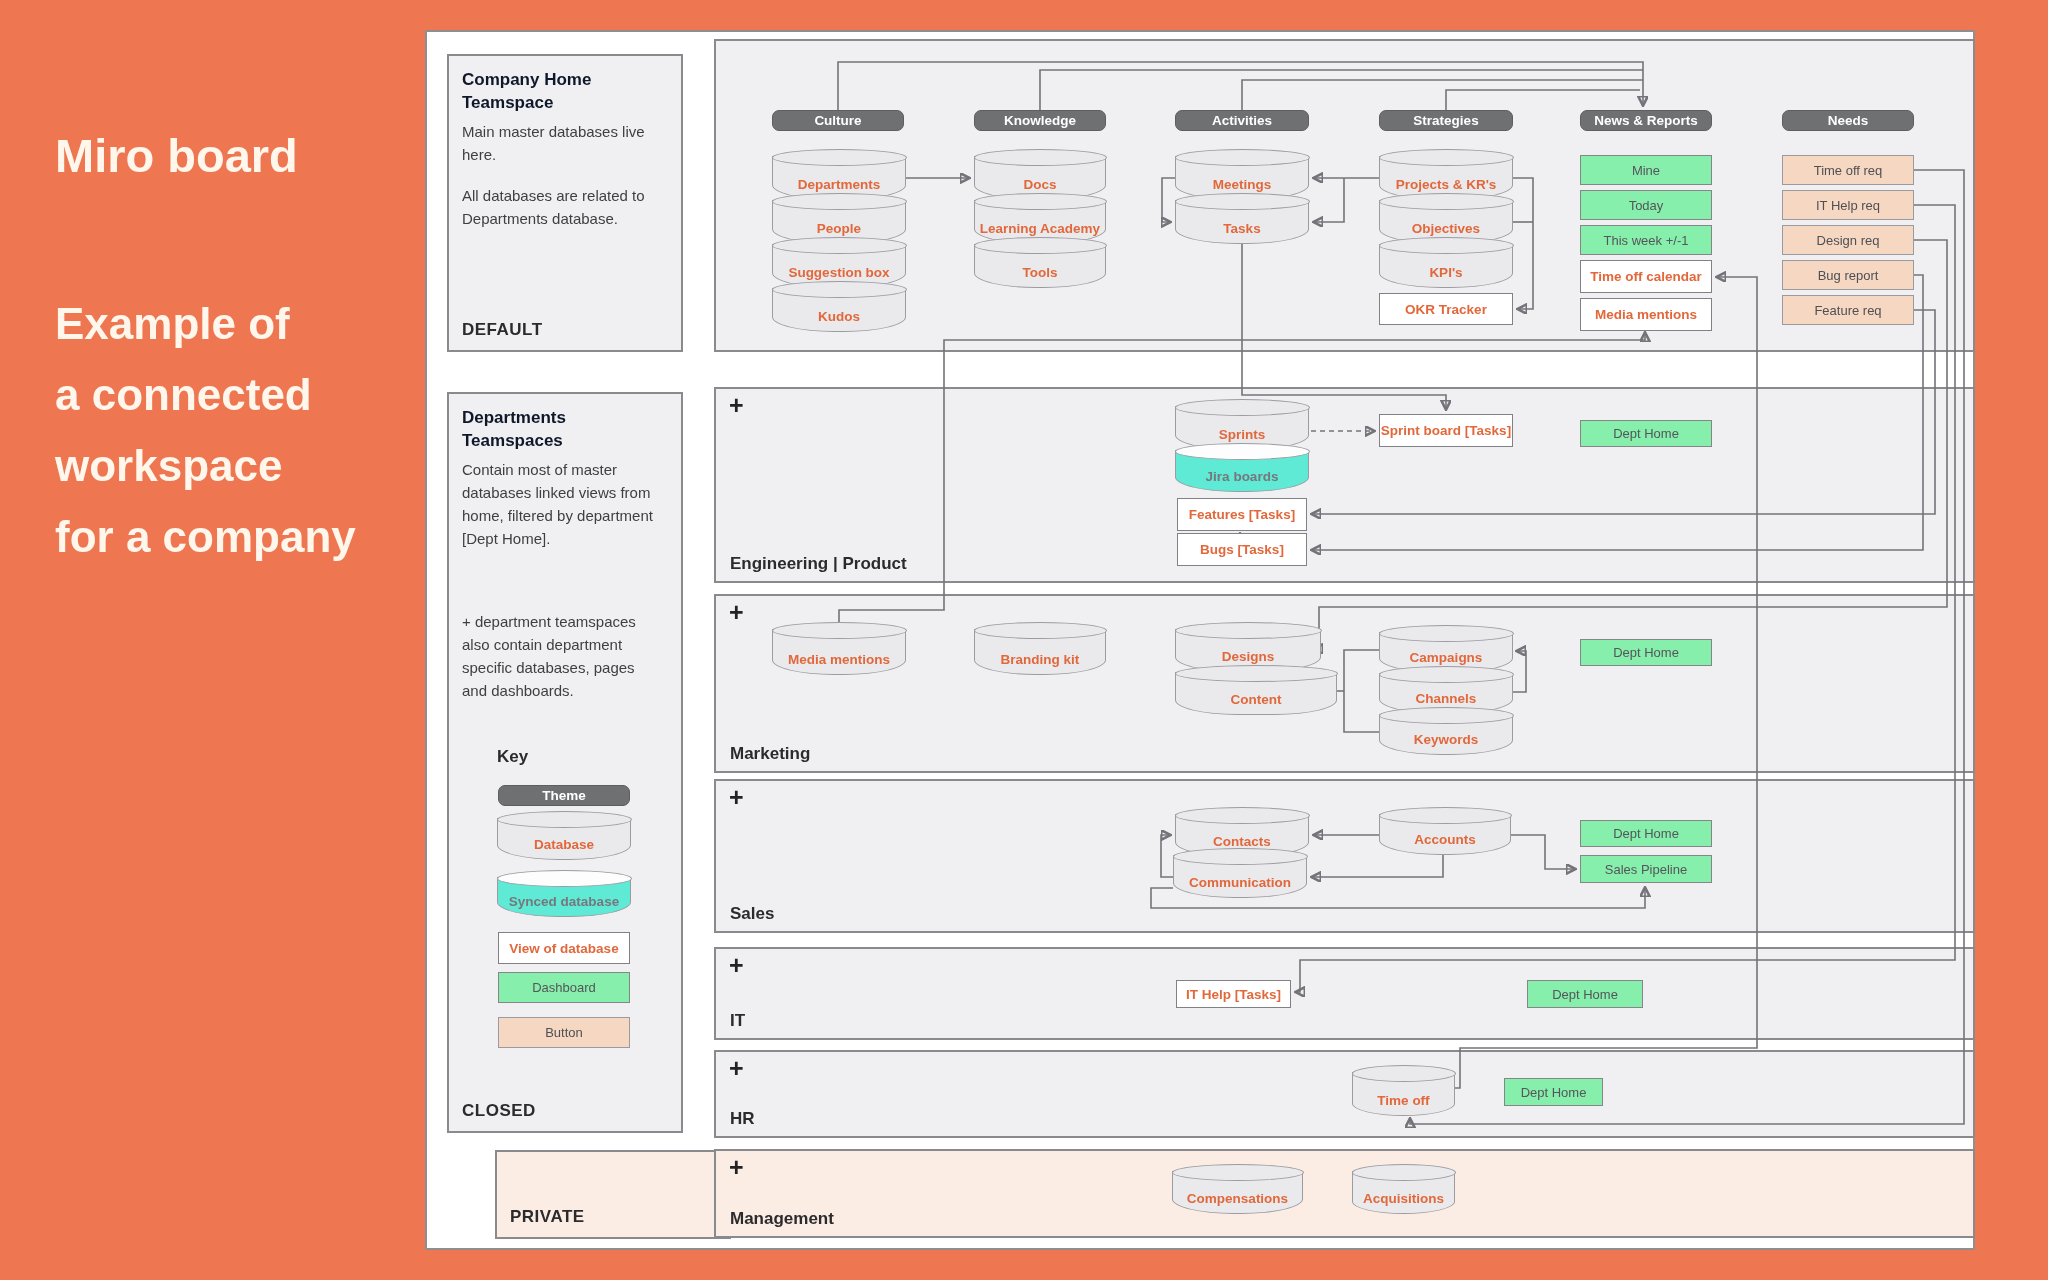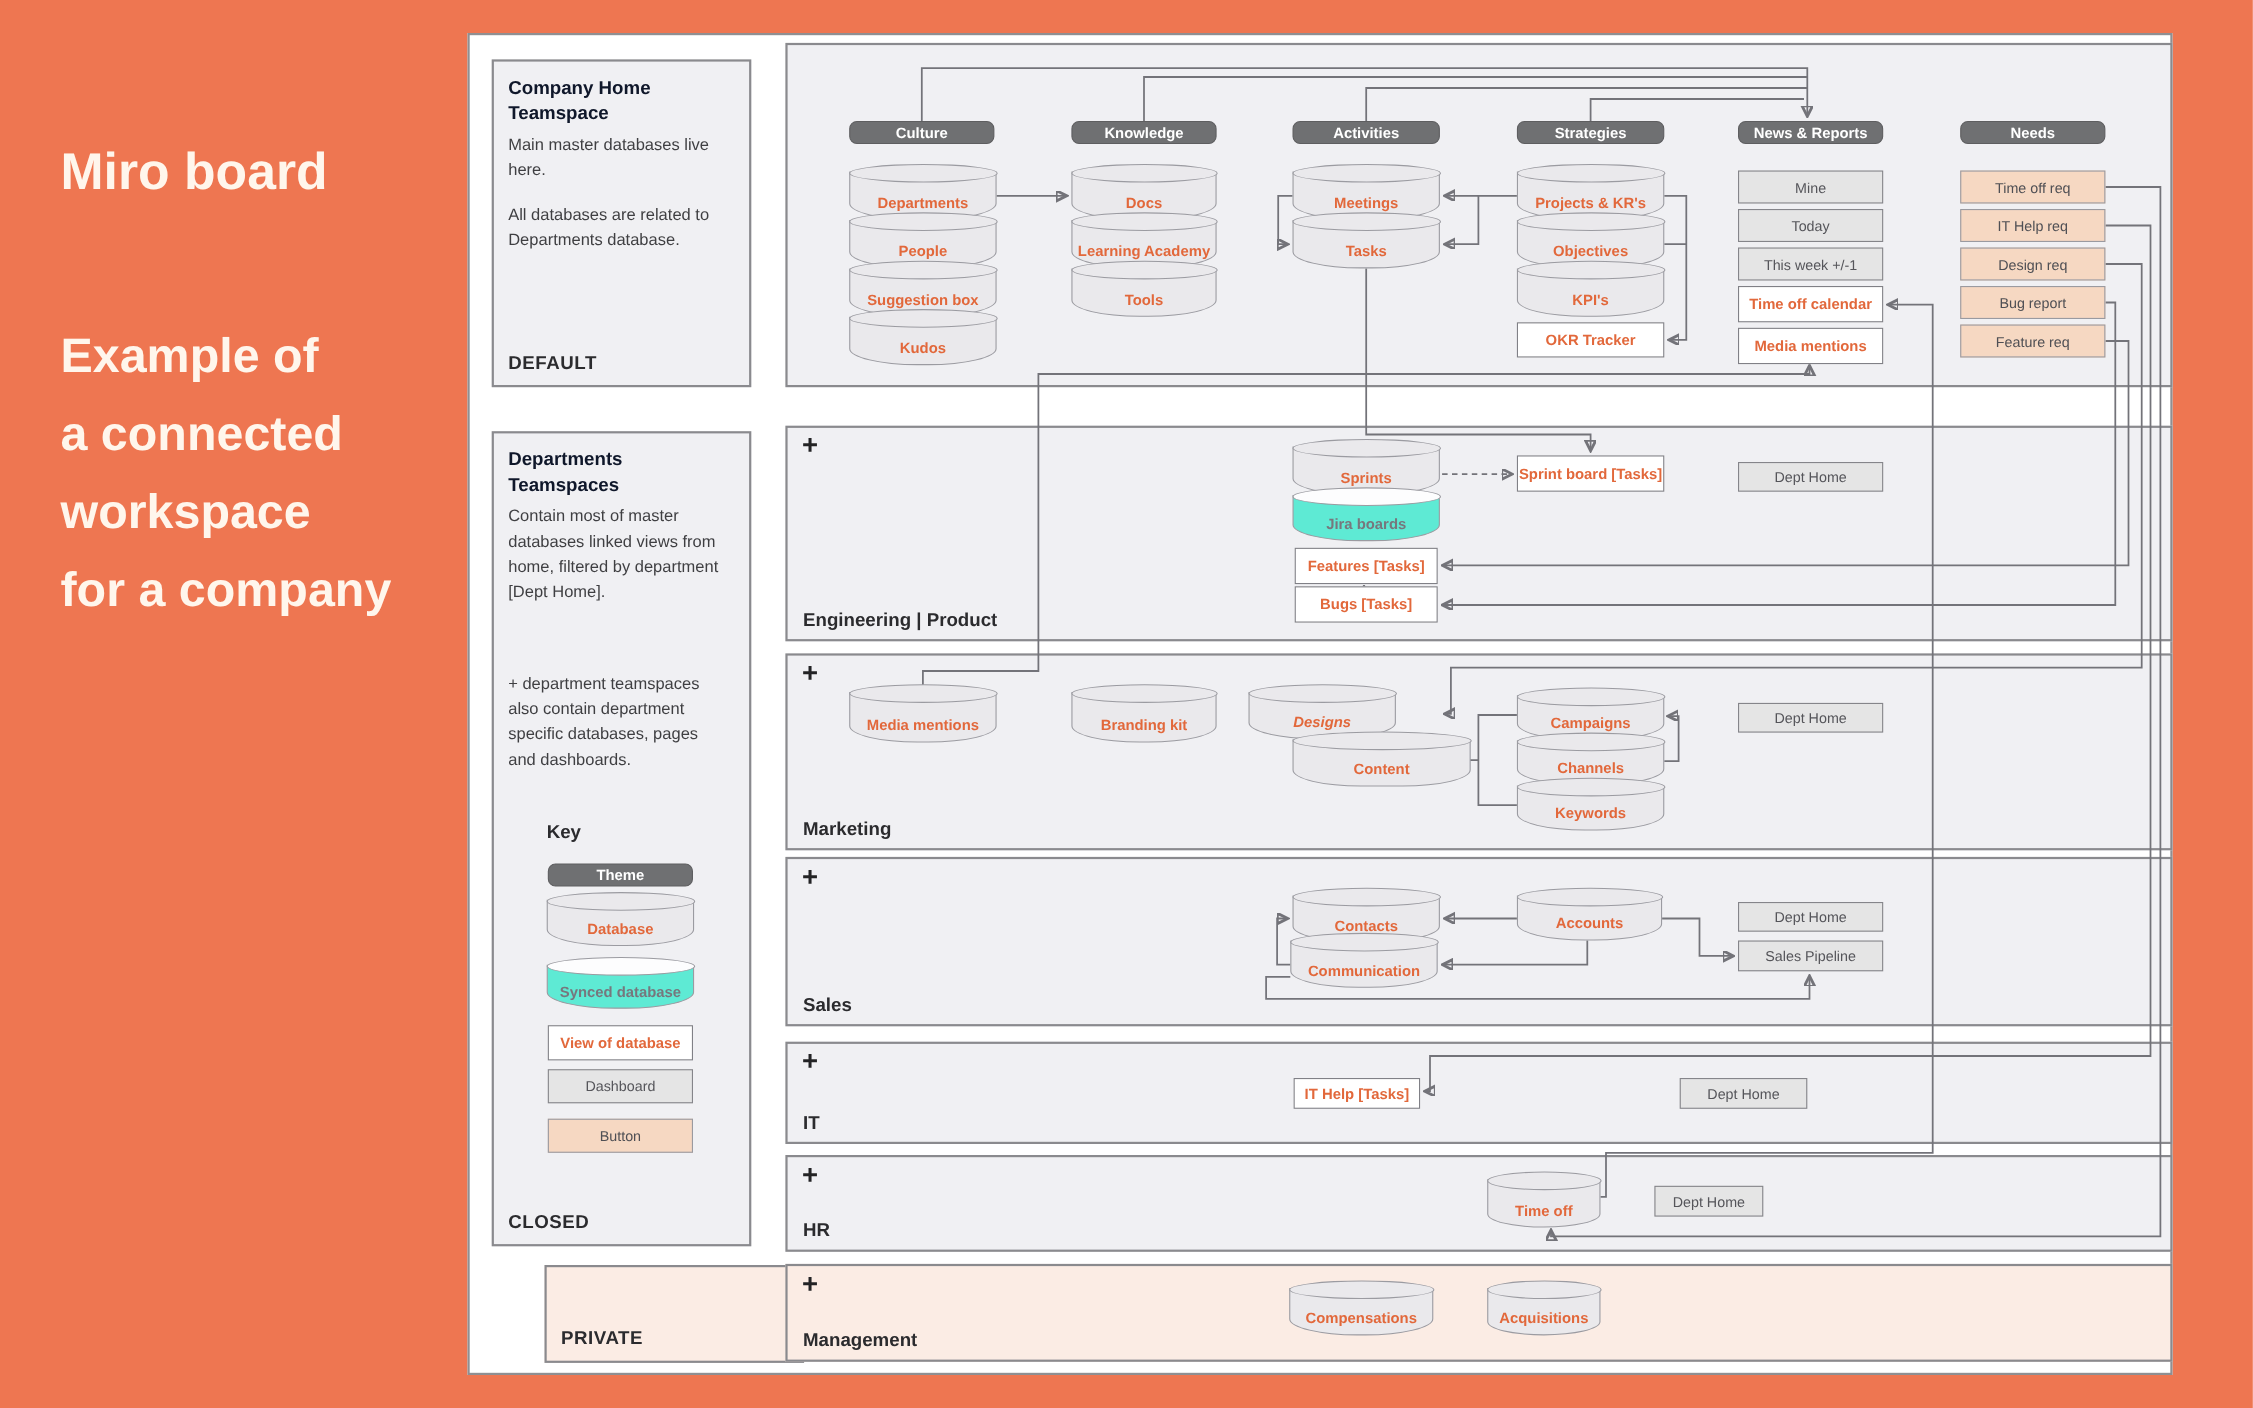--- a/index.html
+++ b/index.html
@@ -45,21 +45,21 @@
     content:"";position:absolute;left:-1.5px;right:-1.5px;top:-8px;height:17px;
     background:#eae9ec;border:1.5px solid #9b9ba1;border-radius:50%;box-sizing:border-box;z-index:1;
   }
   .node-synced{background:#5eead4;color:#77777d;}
   .node-synced::before{background:#fdfdfe;}
   .node-view{
     background:#fff;border:1.5px solid #808086;color:#e2683b;font-weight:bold;font-size:13.5px;
     align-items:center;
   }
   .node-dash{
-    background:#e5e5e5;border:1.5px solid #85858a;color:#55555a;font-size:13px;align-items:center;
+    background:#86efac;border:1.5px solid #85858a;color:#55555a;font-size:13px;align-items:center;
   }
   .node-button{
     background:#f6d8c2;border:1.5px solid #9a9aa0;color:#4f4f54;font-size:13px;align-items:center;
   }
   #connectors{position:absolute;left:0;top:0;width:1550px;height:1220px;z-index:2;}
   #connectors path{fill:none;stroke:#737379;stroke-width:1.6;}
   #connectors path.dashed{stroke-dasharray:5 4;}
 </style>
 </head>
 <body>
@@ -260,21 +260,21 @@
       </div>
       <div class="node node-dash" style="left: 1153px; top: 388px; width: 132px; height: 27px;">
         <span>Dept Home</span>
       </div>
       <div class="node node-db" style="left: 345px; top: 597px; width: 134px; height: 46px;">
         <span>Media mentions</span>
       </div>
       <div class="node node-db" style="left: 547px; top: 597px; width: 132px; height: 46px;">
         <span>Branding kit</span>
       </div>
-      <div class="node node-db" style="left: 708px; top: 597px; width: 134px; height: 43px; font-style: italic;">
+      <div class="node node-db" style="left: 748px; top: 597px; width: 146px; height: 43px;">
         <span>Designs</span>
       </div>
       <div class="node node-db" style="left: 748px; top: 640px; width: 162px; height: 43px;">
         <span>Content</span>
       </div>
       <div class="node node-db" style="left: 952px; top: 600px; width: 134px; height: 41px;">
         <span>Campaigns</span>
       </div>
       <div class="node node-db" style="left: 952px; top: 641px; width: 134px; height: 41px;">
         <span>Channels</span>

